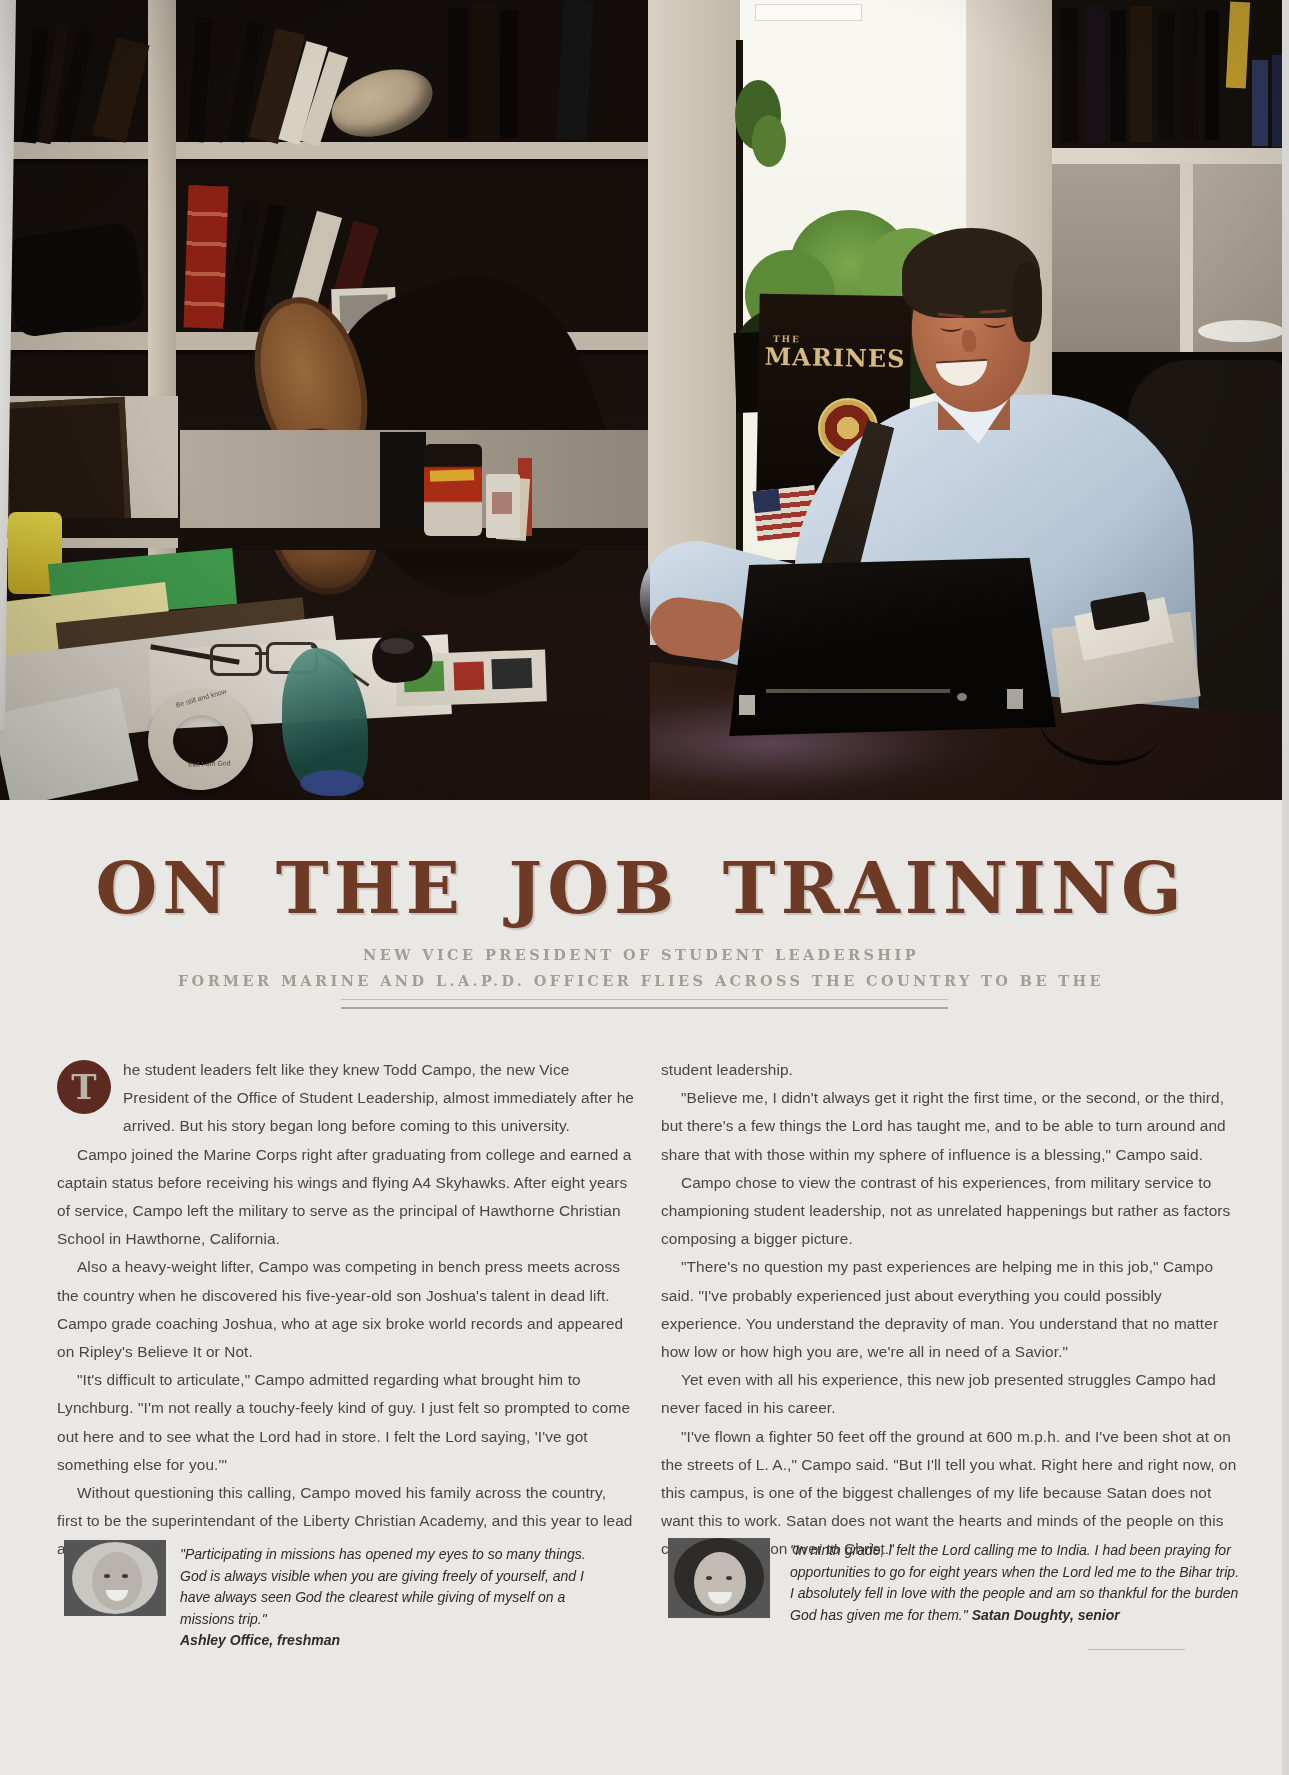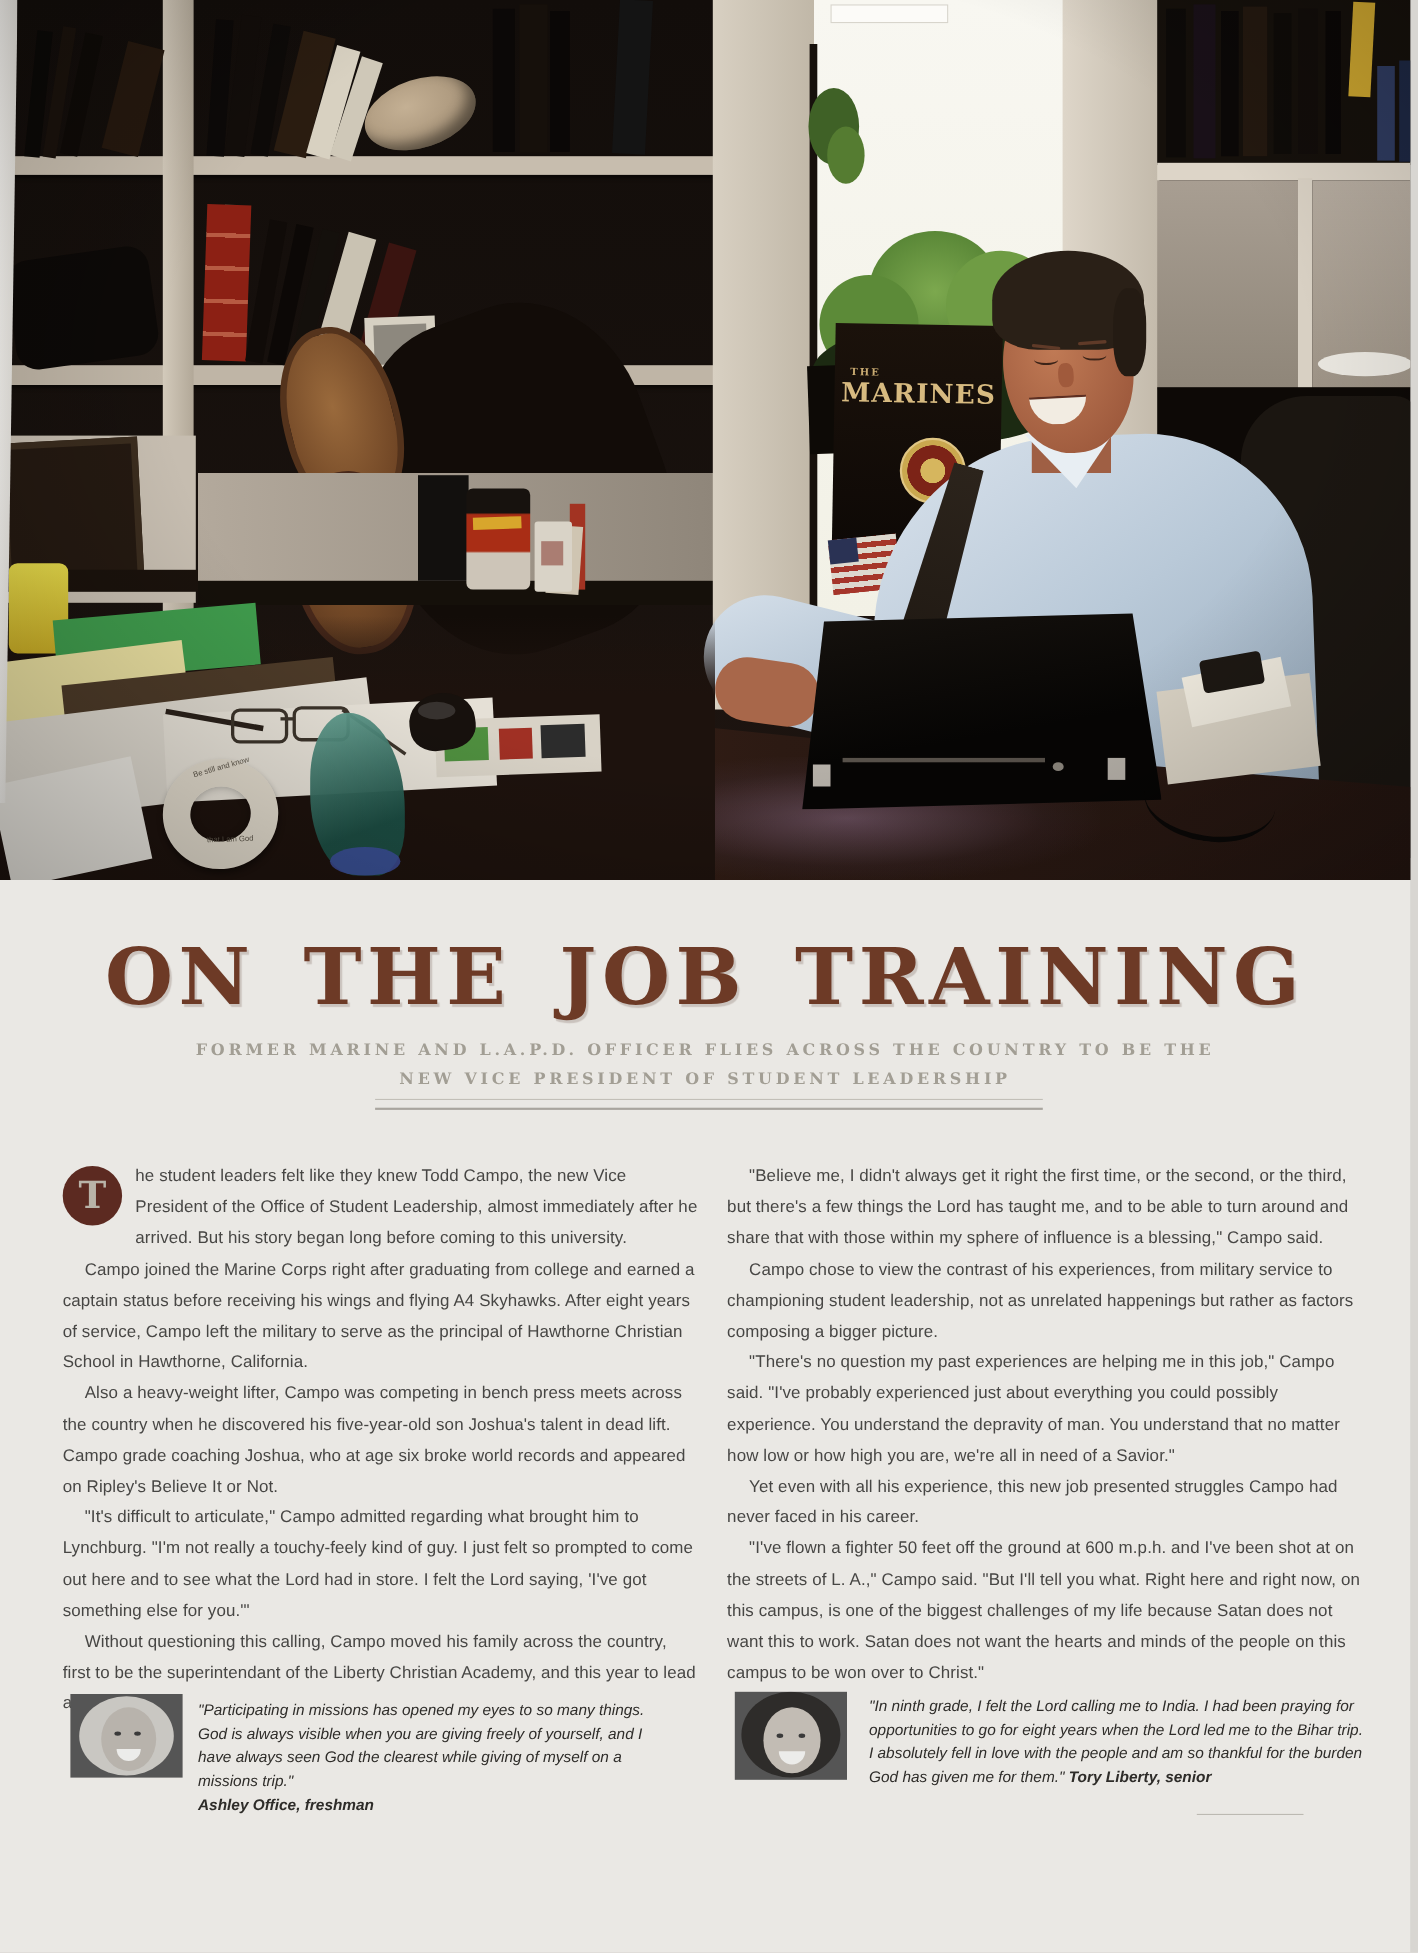--- a/index.html
+++ b/index.html
@@ -194,38 +194,39 @@
     <div style="left:372px;top:630px;width:60px;height:52px;background:#17110d;border-radius:50% 50% 40% 40%;transform:rotate(-8deg);"></div>
     <div style="left:380px;top:638px;width:34px;height:16px;background:rgba(255,255,255,.14);border-radius:50%;"></div>
 
     <div style="left:0;top:0;width:16px;height:730px;background:linear-gradient(90deg,#f5f3ef,#e3e0da);clip-path:polygon(0 0,100% 0,30% 100%,0 100%);"></div>
     <div class="vignette"></div>
   </div>
 
   <div class="ab title-block">
     <div class="title">ON THE JOB TRAINING</div>
     <div class="subtitle">
+      <div>NEW VICE PRESIDENT OF STUDENT LEADERSHIP</div>
       <div>FORMER MARINE AND L.A.P.D. OFFICER FLIES ACROSS THE COUNTRY TO BE THE</div>
-      <div>NEW VICE PRESIDENT OF STUDENT LEADERSHIP</div>
     </div>
   </div>
   <div class="ab divider">
     <span class="l1"></span>
     <span class="l2"></span>
   </div>
 
   <div class="ab article">
     <div class="col">
       <p class="noindent"><span class="dropcap">T</span><span>he student leaders felt like they knew Todd Campo, the new Vice President of the Office of Student Leadership, almost immediately after he arrived. But his story began long before coming to this university.</span></p>
       <p>Campo joined the Marine Corps right after graduating from college and earned a captain status before receiving his wings and flying A4 Skyhawks. After eight years of service, Campo left the military to serve as the principal of Hawthorne Christian School in Hawthorne, California.</p>
       <p>Also a heavy-weight lifter, Campo was competing in bench press meets across the country when he discovered his five-year-old son Joshua's talent in dead lift. Campo grade coaching Joshua, who at age six broke world records and appeared on Ripley's Believe It or Not.</p>
       <p>"It's difficult to articulate," Campo admitted regarding what brought him to Lynchburg. "I'm not really a touchy-feely kind of guy. I just felt so prompted to come out here and to see what the Lord had in store. I felt the Lord saying, 'I've got something else for you.'"</p>
       <p>Without questioning this calling, Campo moved his family across the country, first to be the superintendant of the Liberty Christian Academy, and this year to lead all of</p>
     </div>
     <div class="col">
+      <p class="noindent">student leadership.</p>
       <p>"Believe me, I didn't always get it right the first time, or the second, or the third, but there's a few things the Lord has taught me, and to be able to turn around and share that with those within my sphere of influence is a blessing," Campo said.</p>
       <p>Campo chose to view the contrast of his experiences, from military service to championing student leadership, not as unrelated happenings but rather as factors composing a bigger picture.</p>
       <p>"There's no question my past experiences are helping me in this job," Campo said. "I've probably experienced just about everything you could possibly experience. You understand the depravity of man. You understand that no matter how low or how high you are, we're all in need of a Savior."</p>
       <p>Yet even with all his experience, this new job presented struggles Campo had never faced in his career.</p>
       <p>"I've flown a fighter 50 feet off the ground at 600 m.p.h. and I've been shot at on the streets of L. A.," Campo said. "But I'll tell you what. Right here and right now, on this campus, is one of the biggest challenges of my life because Satan does not want this to work. Satan does not want the hearts and minds of the people on this campus to be won over to Christ."</p>
     </div>
   </div>
 
   <div class="ab t-photo" style="left:64px;top:1540px;">
     <div class="ab" style="left:8px;top:2px;width:86px;height:72px;background:#c9c7c2;border-radius:50%;"></div>
@@ -241,18 +242,18 @@
 
   <div class="ab t-photo" style="left:668px;top:1538px;height:80px;">
     <div class="ab" style="left:6px;top:0;width:90px;height:78px;background:#2e2c2a;border-radius:50%;"></div>
     <div class="ab" style="left:26px;top:14px;width:52px;height:60px;background:#c2bcb4;border-radius:50%;"></div>
     <div class="ab" style="left:38px;top:38px;width:6px;height:4px;background:#3a3a3a;border-radius:50%;"></div>
     <div class="ab" style="left:58px;top:38px;width:6px;height:4px;background:#3a3a3a;border-radius:50%;"></div>
     <div class="ab" style="left:40px;top:54px;width:24px;height:12px;background:#ececea;border-radius:0 0 12px 12px;"></div>
   </div>
   <div class="ab t-quote" style="left:790px;top:1540px;width:455px;">
     <span>"In ninth grade, I felt the Lord calling me to India. I had been praying for opportunities to go for eight years when the Lord led me to the Bihar trip. I absolutely fell in love with the people and am so thankful for the burden God has given me for them."</span>
-    <span class="t-attr">Tory Liberty, senior</span>
+    <span class="t-attr">Satan Doughty, senior</span>
   </div>
 
   <div class="ab" style="left:1088px;top:1649px;width:97px;height:1px;background:#bcb9b2;"></div>
 
 </div>
 
 </body></html>

